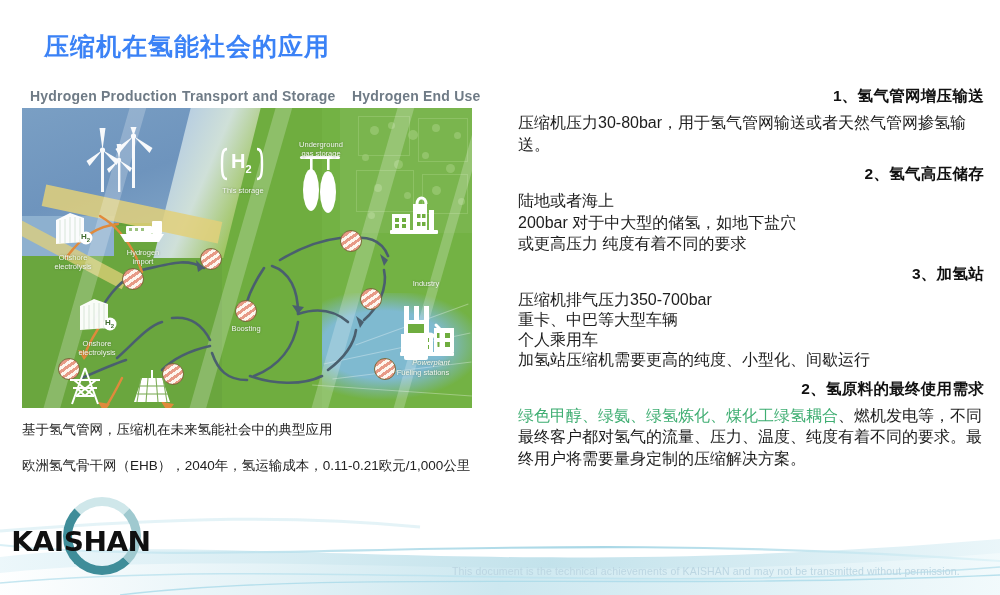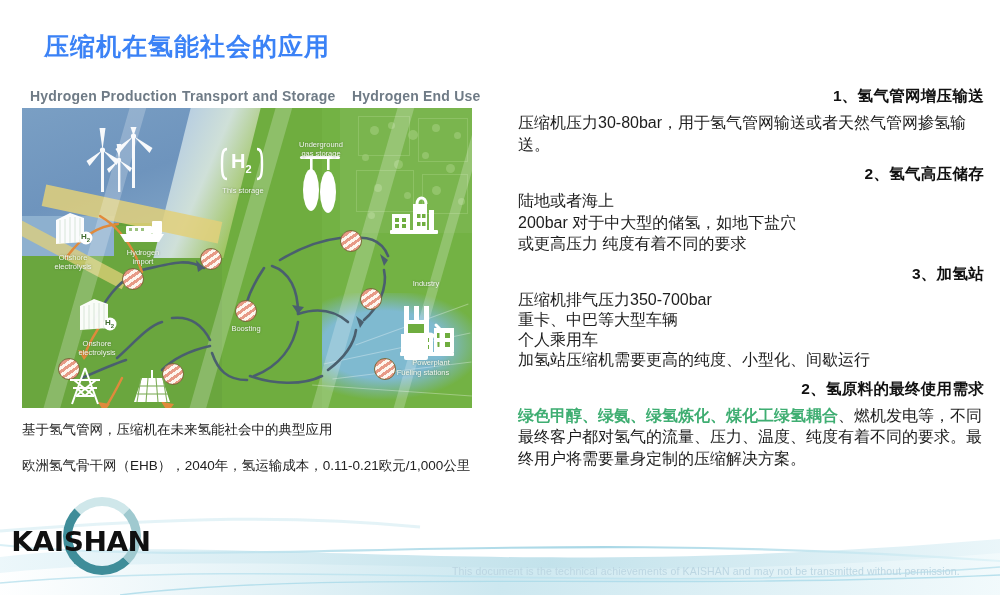--- a/index.html
+++ b/index.html
@@ -126,21 +126,21 @@
   .sec { margin-bottom:4px; }
   .sec-head {
     font-size:15.5px; font-weight:bold; color:#111;
     letter-spacing:.3px; margin-bottom:5px;text-align:right;
   }
   .sec-body {
     font-size:16px; color:#1d1d1d; line-height:21.5px;
     padding-left:26px; white-space:pre-line; margin-bottom:9px;
   }
   .sec-body.tight { line-height:20px; }
-  .hl { color:#3fae72; font-weight:bold; }
+  .hl { color:#3fae72; font-weight:normal; }
 
   
   #footer {
     position:absolute; left:0; bottom:0; width:1000px; height:108px;
     overflow:hidden;
   }
   #footer svg { position:absolute; left:0; bottom:0; }
   #logo { position:absolute; left:8px; bottom:18px; width:180px; height:80px; }
   #logo .ring {
     position:absolute; left:55px; top:0; width:78px; height:78px;
@@ -419,21 +419,21 @@
         <rect x="8" y="41" width="4" height="4"></rect>
         <rect x="15" y="41" width="4" height="4"></rect>
         <rect x="22" y="41" width="4" height="4"></rect>
         <rect x="29" y="41" width="4" height="4"></rect>
         <rect x="41" y="29" width="5" height="5"></rect>
         <rect x="49" y="29" width="5" height="5"></rect>
         <rect x="41" y="38" width="5" height="5"></rect>
         <rect x="49" y="38" width="5" height="5"></rect>
       </g>
     </svg>
-    <div class="dlabel" style="left:378px;top:250px;width:62px;">Powerplant</div>
+    <div class="dlabel" style="left:378px;top:250px;width:62px;font-style:italic;">Powerplant</div>
 
     <svg class="dicon" style="left:378px;top:208px;" width="44" height="48" viewBox="0 0 44 48" fill="#ffffff">
       <rect x="4" y="4" width="24" height="40" rx="2"></rect>
       <rect x="8" y="8" width="16" height="9" fill="#6fad3f"></rect>
       <path d="M29,18 C36,18 36,24 36,30 C36,36 41,36 41,30 L41,14 L36,9" fill="none" stroke="#ffffff" stroke-width="3" stroke-linecap="round"></path>
     </svg>
     <div class="dicon" style="left:383px;top:228px;font-size:14px;font-weight:bold;line-height:14px;">
       <span>H</span><sub style="font-size:8px">2</sub>
     </div>
     <div class="dlabel" style="left:358px;top:260px;width:86px;">Fueling stations</div>

